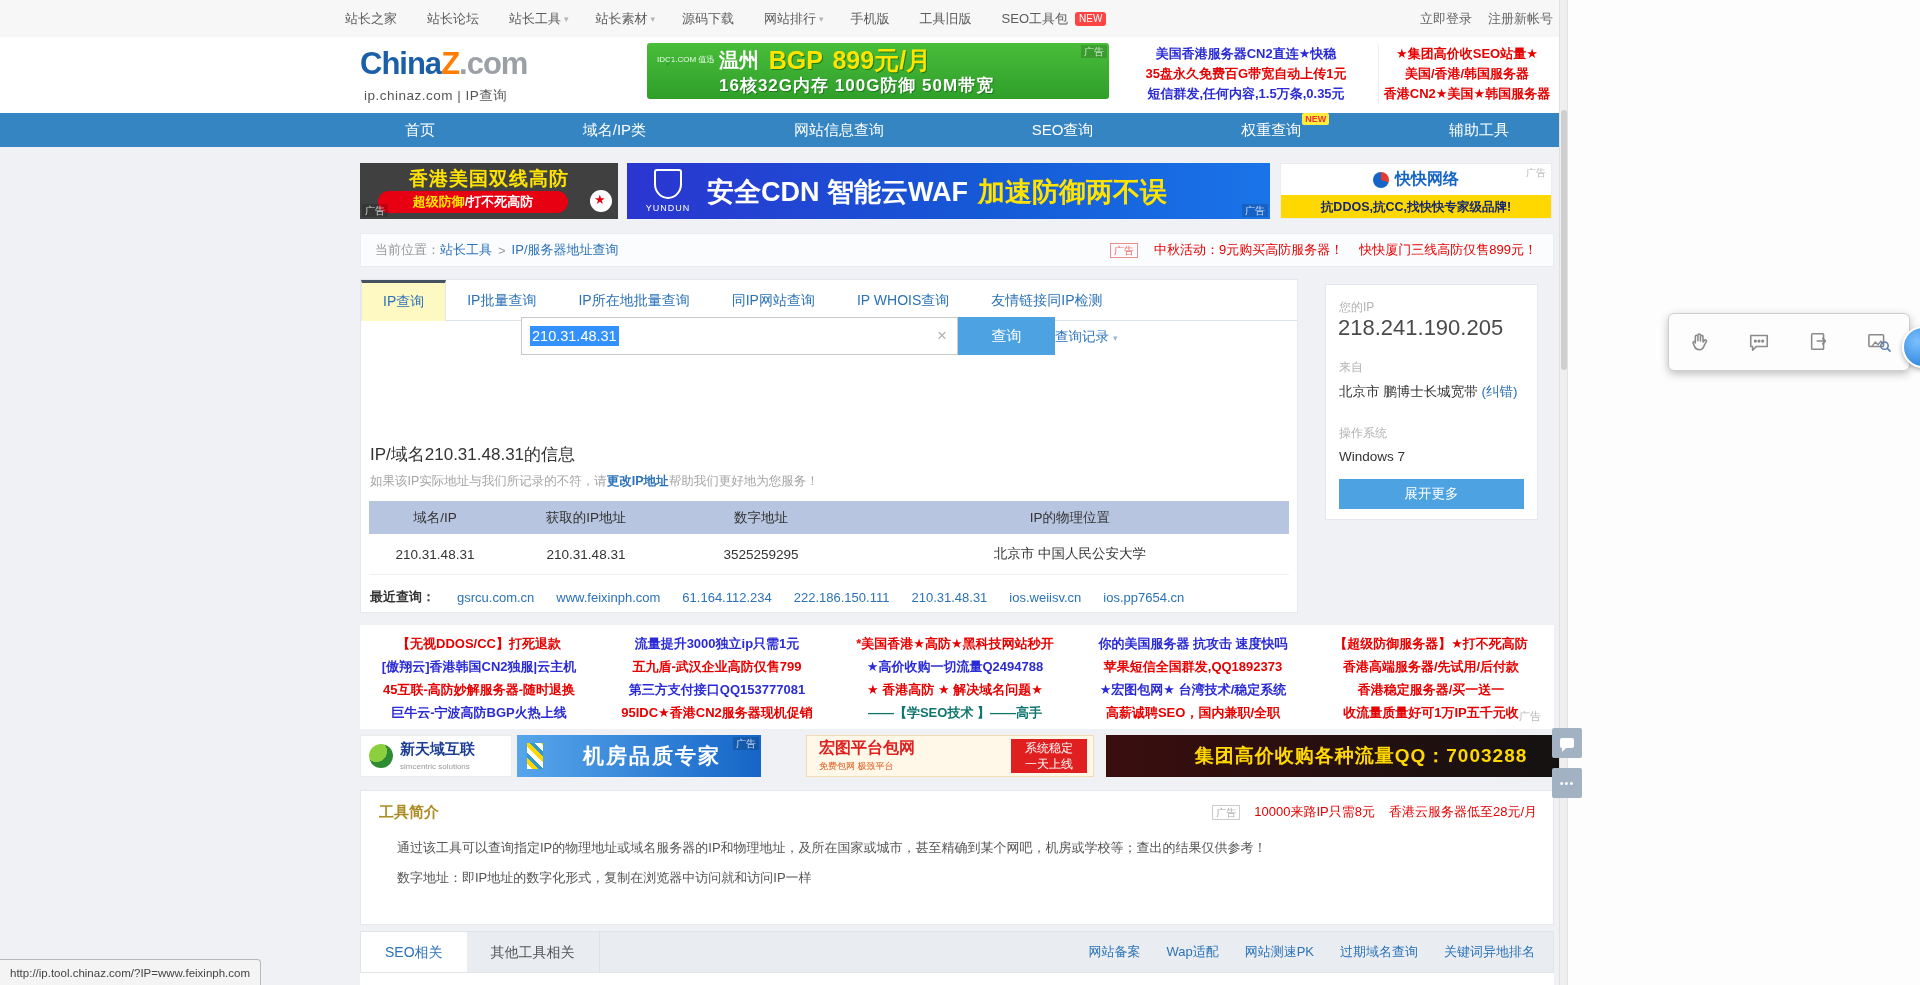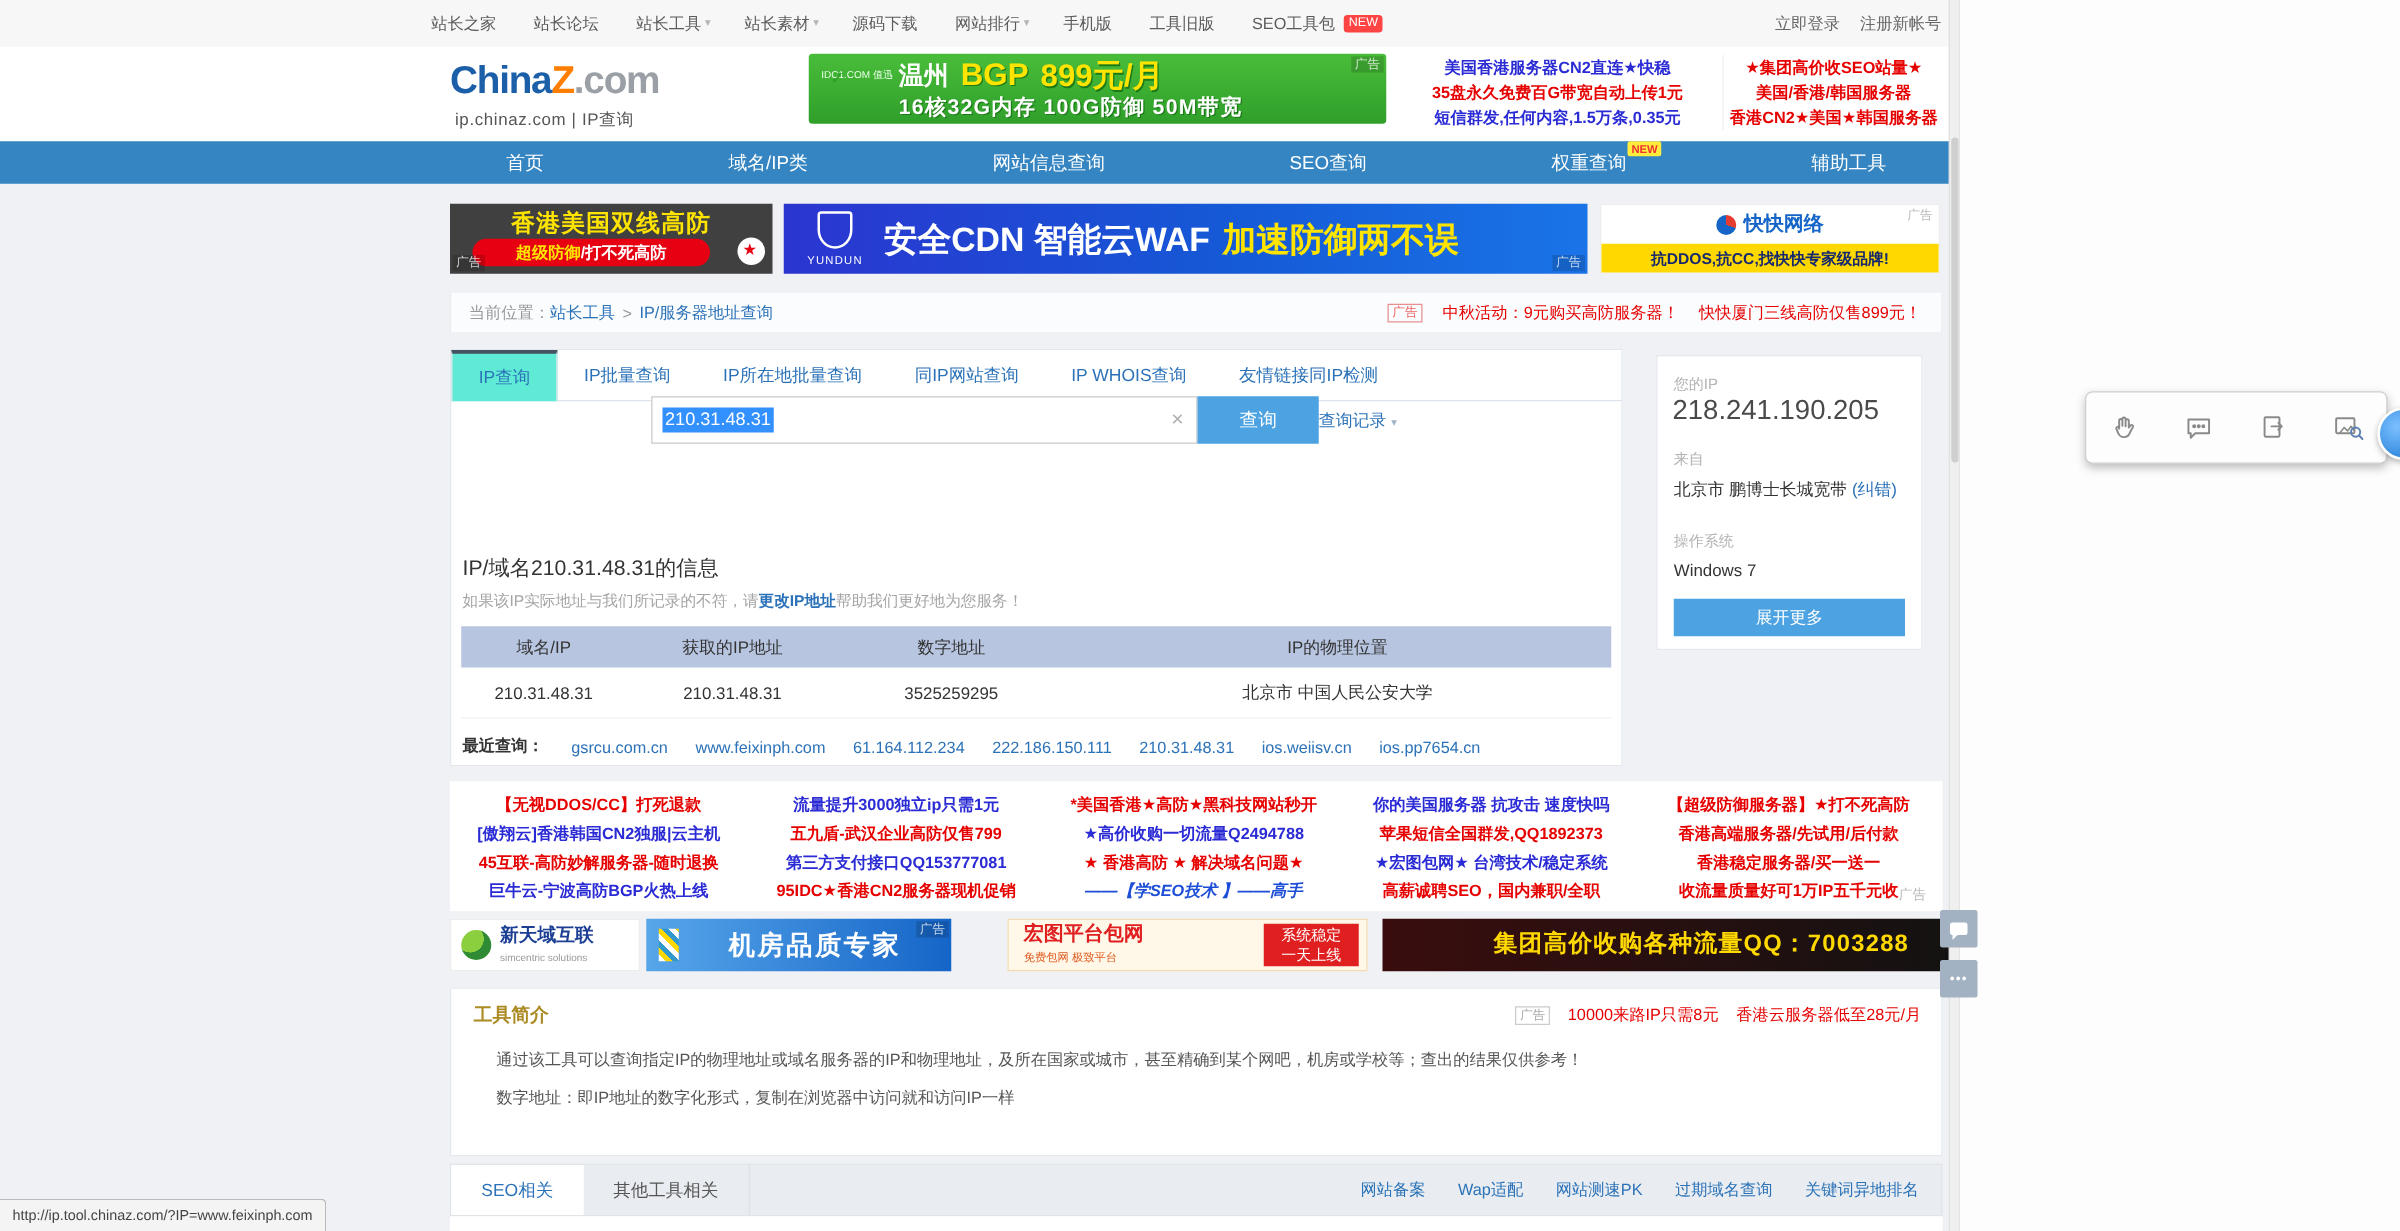--- a/index.html
+++ b/index.html
@@ -72,21 +72,21 @@
   .breadcrumb .sep{color:#999;margin:0 6px;}
   .bc-right{margin-left:auto;margin-right:16px;display:flex;align-items:center;gap:16px;}
   .adtag{border:1px solid #e89090;color:#e66;font-size:10px;line-height:13px;padding:0 3px;}
   .bc-right a{color:#e60000;}
   
   .main-panel{position:absolute;left:360px;top:279px;width:938px;height:334px;background:#fff;
       border:1px solid #e4e8ee;box-sizing:border-box;}
   .qtabs{display:flex;height:40px;border-bottom:1px solid #dde3ea;}
   .qtab{padding:0 21px;line-height:40px;color:#2b72b8;font-size:14px;cursor:pointer;}
   .qtab.active{border-top:3px solid #45525f;border-left:1px solid #e4e8ee;border-right:1px solid #e4e8ee;
-      line-height:37px;margin-bottom:-1px;background:#5eead4;}
+      line-height:37px;margin-bottom:-1px;background:#fef9c3;}
   .input-box{position:absolute;left:160px;top:37px;width:437px;height:38px;border:1px solid #c9c9c9;
       box-sizing:border-box;background:#fff;display:flex;align-items:center;padding-left:8px;}
   .sel-text{background:#3390ff;color:#fff;font-size:14.5px;padding:2px 2px;}
   .clear-x{position:absolute;right:10px;top:8px;color:#b0b0b0;font-size:17px;cursor:pointer;}
   .q-btn{position:absolute;left:597px;top:37px;width:97px;height:38px;background:#4da3e2;color:#fff;
       border:none;font-size:15px;cursor:pointer;font-family:inherit;}
   .q-history{position:absolute;left:694px;top:48px;color:#2b72b8;font-size:13.5px;cursor:pointer;}
   .q-history .hcaret{color:#9fb6c9;font-size:9px;margin-left:4px;}
   .result-title{position:absolute;left:9px;top:163px;font-size:17px;color:#333;font-weight:normal;margin:0;}
   .result-tip{position:absolute;left:9px;top:193px;font-size:12.5px;color:#a5a5a5;margin:0;}
@@ -368,21 +368,21 @@
       <div class="adcol">
         <a style="color: rgb(43, 43, 213);">流量提升3000独立ip只需1元</a>
         <a style="color: rgb(230, 0, 0);">五九盾-武汉企业高防仅售799</a>
         <a style="color: rgb(43, 43, 213);">第三方支付接口QQ153777081</a>
         <a style="color: rgb(230, 0, 0);">95IDC★香港CN2服务器现机促销</a>
       </div>
       <div class="adcol">
         <a style="color: rgb(230, 0, 0);">*美国香港★高防★黑科技网站秒开</a>
         <a style="color: rgb(43, 43, 213);">★高价收购一切流量Q2494788</a>
         <a style="color: rgb(230, 0, 0);">★ 香港高防 ★ 解决域名问题★</a>
-        <a style="color: #1d4ed8; font-style: italic;">——【学SEO技术 】——高手</a>
+        <a style="color: #0f766e;">——【学SEO技术 】——高手</a>
       </div>
       <div class="adcol">
         <a style="color: rgb(43, 43, 213);">你的美国服务器 抗攻击 速度快吗</a>
         <a style="color: rgb(230, 0, 0);">苹果短信全国群发,QQ1892373</a>
         <a style="color: rgb(43, 43, 213);">★宏图包网★ 台湾技术/稳定系统</a>
         <a style="color: rgb(230, 0, 0);">高薪诚聘SEO，国内兼职/全职</a>
       </div>
       <div class="adcol">
         <a style="color: rgb(230, 0, 0);">【超级防御服务器】★打不死高防</a>
         <a style="color: rgb(230, 0, 0);">香港高端服务器/先试用/后付款</a>

